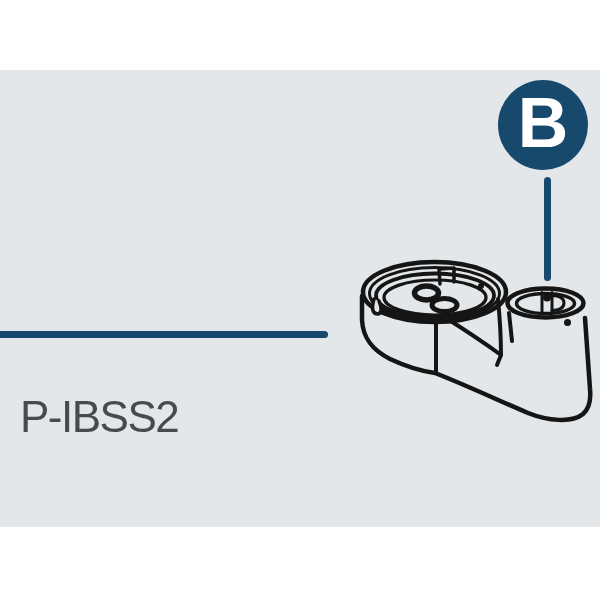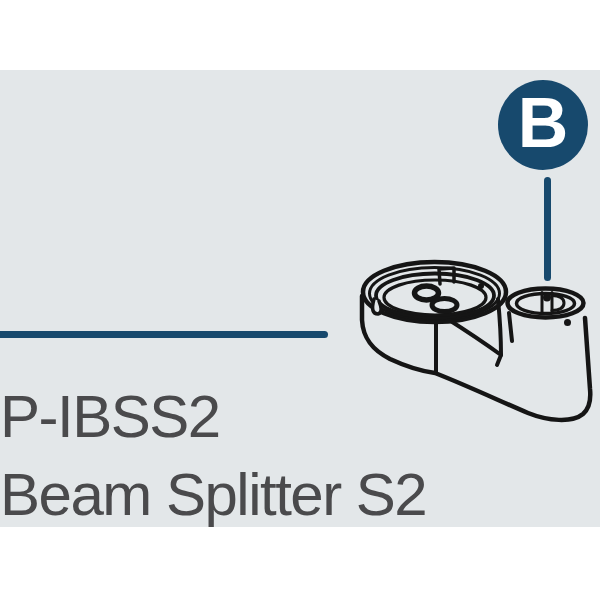--- a/index.html
+++ b/index.html
@@ -26,22 +26,22 @@
     background:#17496d;border-radius:4px;
   }
   .rule-h{
     position:absolute;left:0;top:261px;width:328px;height:7px;
     background:#17496d;border-radius:0 4px 4px 0;
   }
   .part-svg{
     position:absolute;left:340px;top:180px;width:260px;height:180px;
   }
   .caption{
-    position:absolute;left:0;top:308px;
-    color:#4a4a4c;font-size:60px;font-weight:300;
+    position:absolute;left:20px;top:308px;
+    color:#4a4a4c;font-size:44px;font-weight:300;
     line-height:78px;letter-spacing:-1.5px;white-space:nowrap;
   }
 </style>
 </head>
 <body>
 
 <div class="canvas">
 
   <div class="badge-b">
     <span>B</span>
@@ -87,16 +87,15 @@
         <path stroke-width="3" d="M 542,292.5 L 542,312.5"></path>
         <path stroke-width="3" d="M 552,292.5 L 552,312.5"></path>
         <path stroke-width="3" d="M 552,295.5 C 562,296 564,299.5 564,303 C 564,306.5 562,310 552,310.5"></path>
         <circle cx="567.5" cy="322.5" r="3.5" fill="#151515" stroke="none"></circle>
       </g>
     </g>
   </svg>
 
   <div class="caption">
     <div>P-IBSS2</div>
-    <div>Beam Splitter S2</div>
   </div>
 
 </div>
 
 </body></html>

